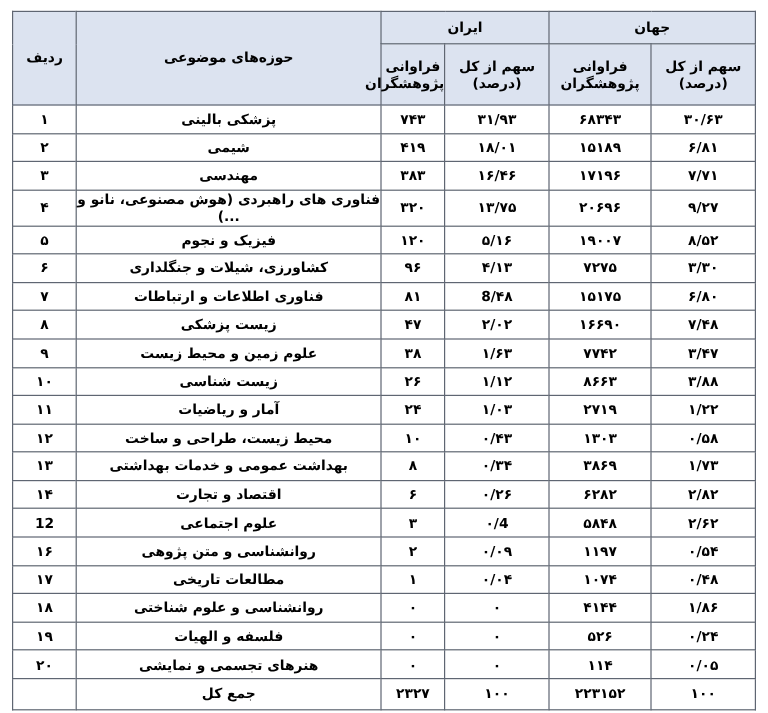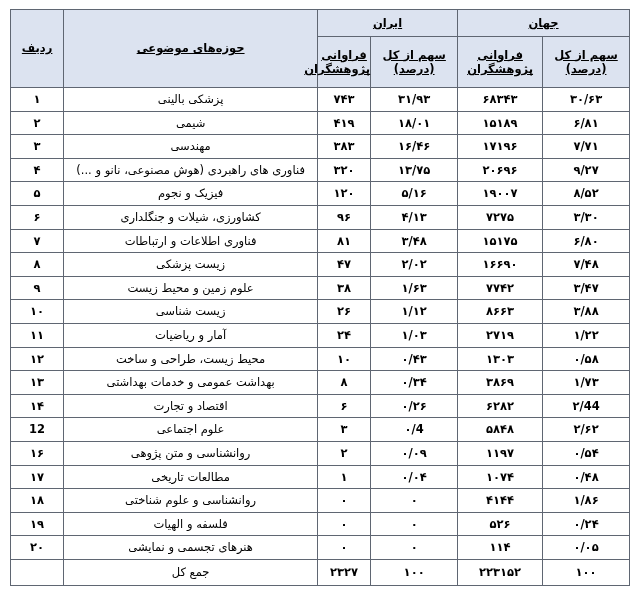--- a/index.html
+++ b/index.html
@@ -38,21 +38,20 @@
     vertical-align: middle;
     color: #000000;
     font-size: 11.5px;
     line-height: 1.25;
   }
 
   thead th {
     background: #dce3f0;
     font-weight: bold;
     font-size: 11.5px;
-    text-decoration: underline;
   }
 
   th.group-head {
     height: 26px;
   }
   th.sub-head {
     height: 50px;
     padding: 2px 1px;
   }
   th.tall-head {
@@ -70,21 +69,21 @@
   tbody td {
     height: 22.6px;
     font-weight: bold;
     background: #ffffff;
   }
 
   td.field-cell {
     text-align: right;
     padding-right: 9px;
     font-size: 11.5px;
-    font-weight: normal;
+    font-weight: bold;
   }
 
   tbody tr.total-row td {
     height: 25px;
     text-align: center;
   }
 
   .sub-line { display: block; }
 </style>
 </head>
@@ -171,21 +170,21 @@
           <td>۳/۳۰</td>
           <td>۷۲۷۵</td>
           <td>۴/۱۳</td>
           <td>۹۶</td>
           <td class="field-cell">کشاورزی، شیلات و جنگلداری</td>
           <td>۶</td>
         </tr>
         <tr>
           <td>۶/۸۰</td>
           <td>۱۵۱۷۵</td>
-          <td>۳/۴۸</td>
+          <td>8/۴۸</td>
           <td>۸۱</td>
           <td class="field-cell">فناوری اطلاعات و ارتباطات</td>
           <td>۷</td>
         </tr>
         <tr>
           <td>۷/۴۸</td>
           <td>۱۶۶۹۰</td>
           <td>۲/۰۲</td>
           <td>۴۷</td>
           <td class="field-cell">زیست پزشکی</td>
@@ -225,21 +224,21 @@
         </tr>
         <tr>
           <td>۱/۷۳</td>
           <td>۳۸۶۹</td>
           <td>۰/۳۴</td>
           <td>۸</td>
           <td class="field-cell">بهداشت عمومی و خدمات بهداشتی</td>
           <td>۱۳</td>
         </tr>
         <tr>
-          <td>۲/44</td>
+          <td>۲/۸۲</td>
           <td>۶۲۸۲</td>
           <td>۰/۲۶</td>
           <td>۶</td>
           <td class="field-cell">اقتصاد و تجارت</td>
           <td>۱۴</td>
         </tr>
         <tr>
           <td>۲/۶۲</td>
           <td>۵۸۴۸</td>
           <td>۰/4</td>

